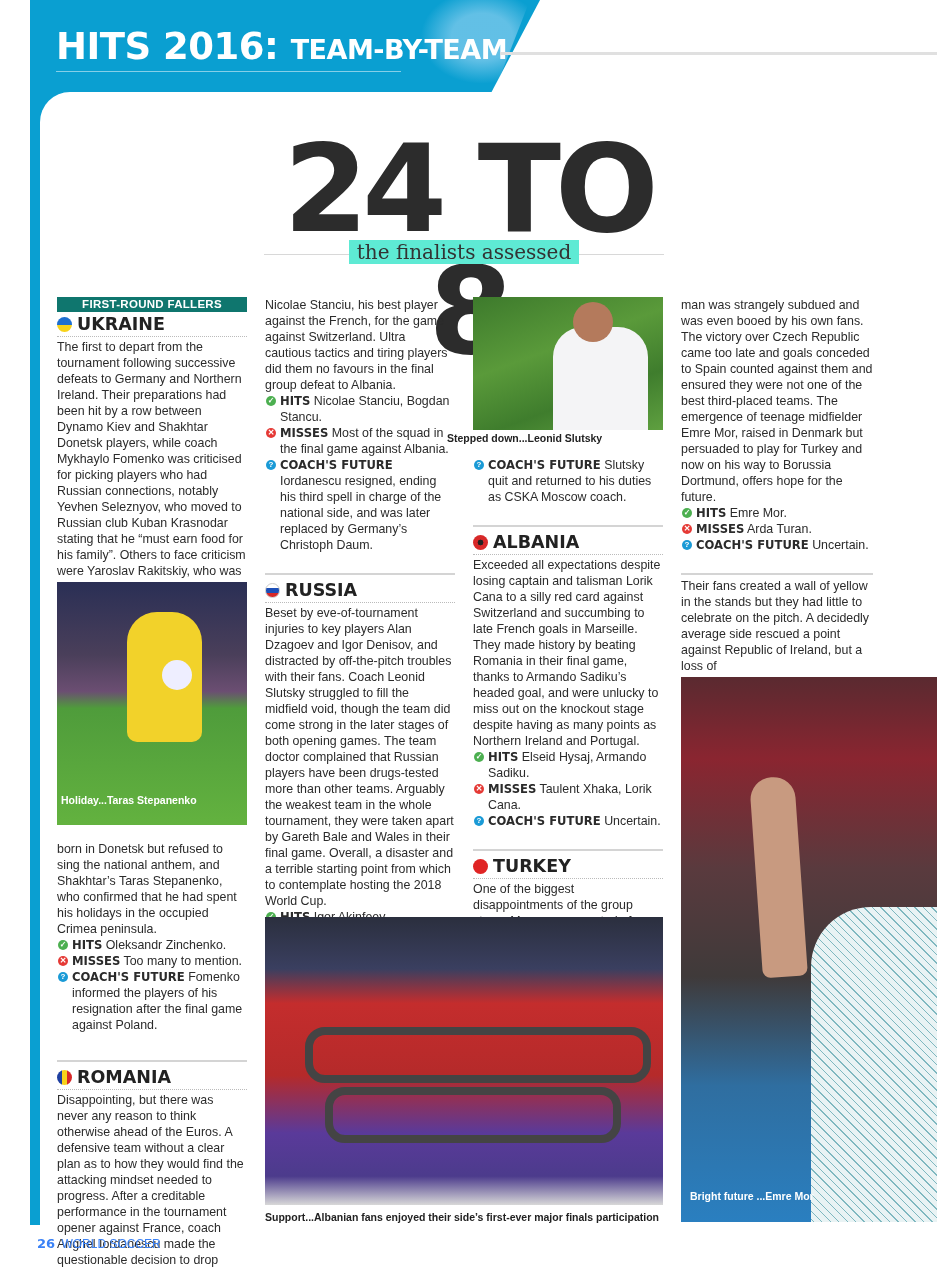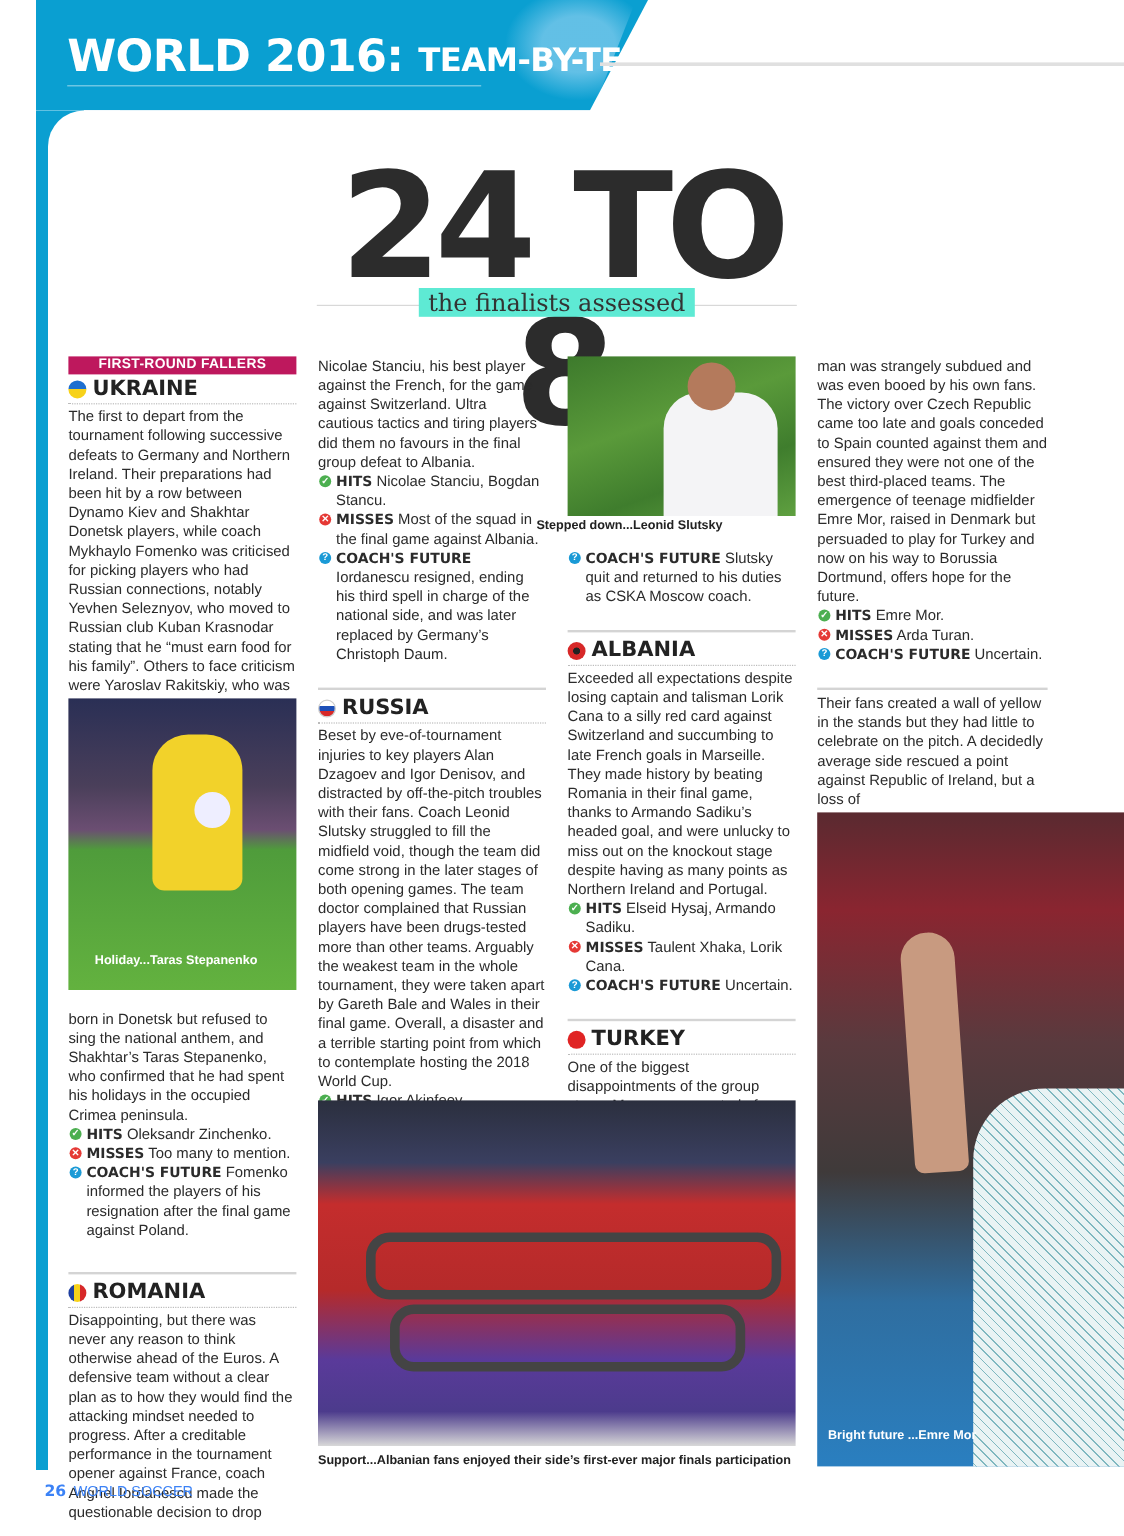--- a/index.html
+++ b/index.html
@@ -53,21 +53,21 @@
   .subhead {
     position: absolute; left: 0; width: 400px; text-align: center; top: 0;
     font-family: "DejaVu Serif", serif; font-size: 20px; color: #333;
   }
   .subhead span { background: #5eead4; padding: 0 8px; }
 
   
   .col { position: absolute; font-size: 12.4px; line-height: 16px; color: #2b2b2b; }
   .col p { margin: 0; }
   .tag {
-    background: #be185d; color: #fff; font-weight: 700; text-align: center;
+    background: #0f766e; color: #fff; font-weight: 700; text-align: center;
     font-size: 11.5px; height: 15px; line-height: 15px; letter-spacing: 0.3px;
   }
   .team-head {
     display: flex; align-items: center; gap: 5px; height: 24px;
     font-family: "DejaVu Sans", sans-serif; font-weight: 900; font-size: 17.5px; color: #222;
     border-bottom: 1px dotted #bbb; margin-bottom: 2px;
   }
   .team-rule { height: 2px; background: #d4d4d4; margin-bottom: 3px; }
   .flag { width: 15px; height: 15px; border-radius: 50%; overflow: hidden; display: inline-block; flex: none; }
   .bullet { display: flex; }
@@ -88,21 +88,21 @@
 
   .footer { position: absolute; left: 37px; top: 1236px; font-size: 12px; color: #3b82f6; }
   .footer .num { font-weight: 900; font-family: "DejaVu Sans", sans-serif; font-size: 13px; margin-right: 3px; }
 </style>
 </head>
 <body>
 
 <div class="banner"></div>
 <div class="banner-map"></div>
 <div class="banner-title">
-  <span>WORLD 2016:</span>
+  <span>HITS 2016:</span>
   <span class="sub">TEAM-BY-TEAM</span>
 </div>
 <div class="banner-underline"></div>
 <div class="top-rule"></div>
 <div class="white-curve"></div>
 <div class="left-rule"></div>
 
 <div class="headline">24 TO 8</div>
 <div class="subhead-wrap">
   <div class="subhead-line" style="left:0;width:400px;"></div>
@@ -114,21 +114,21 @@
   <div class="team-head">
     <span class="flag" style="background:linear-gradient(#1e6fd0 50%, #f7d21a 50%);"></span>
     <span>UKRAINE</span>
   </div>
   <p>The first to depart from the tournament following successive defeats to Germany and Northern Ireland. Their preparations had been hit by a row between Dynamo Kiev and Shakhtar Donetsk players, while coach Mykhaylo Fomenko was criticised for picking players who had Russian connections, notably Yevhen Seleznyov, who moved to Russian club Kuban Krasnodar stating that he “must earn food for his family”. Others to face criticism were Yaroslav Rakitskiy, who was</p>
 </div>
 
 <div class="photo" style="left:57px; top:582px; width:190px; height:243px; background:linear-gradient(180deg,#2a2f55 0%,#4a3f5a 30%,#6b4e72 45%,#4f9c3b 52%,#63b23f 100%);">
   <div style="position:absolute;left:70px;top:30px;width:75px;height:130px;background:#f2d22a;border-radius:30px 30px 10px 10px;"></div>
   <div style="position:absolute;left:105px;top:78px;width:30px;height:30px;border-radius:50%;background:#eef;"></div>
-  <div class="photo-caption-in" style="left:22px; top:212px;">Holiday...Taras Stepanenko</div>
+  <div class="photo-caption-in" style="left:4px; top:212px;">Holiday...Taras Stepanenko</div>
 </div>
 
 <div class="col" style="left:57px; top:841px; width:190px;">
   <p>born in Donetsk but refused to sing the national anthem, and Shakhtar’s Taras Stepanenko, who confirmed that he had spent his holidays in the occupied Crimea peninsula.</p>
   <div class="bullet">
     <span class="ic hit">✓</span>
     <span class="body"><span class="lbl">HITS</span> <span>Oleksandr Zinchenko.</span></span>
   </div>
   <div class="bullet">
     <span class="ic miss">✕</span>

